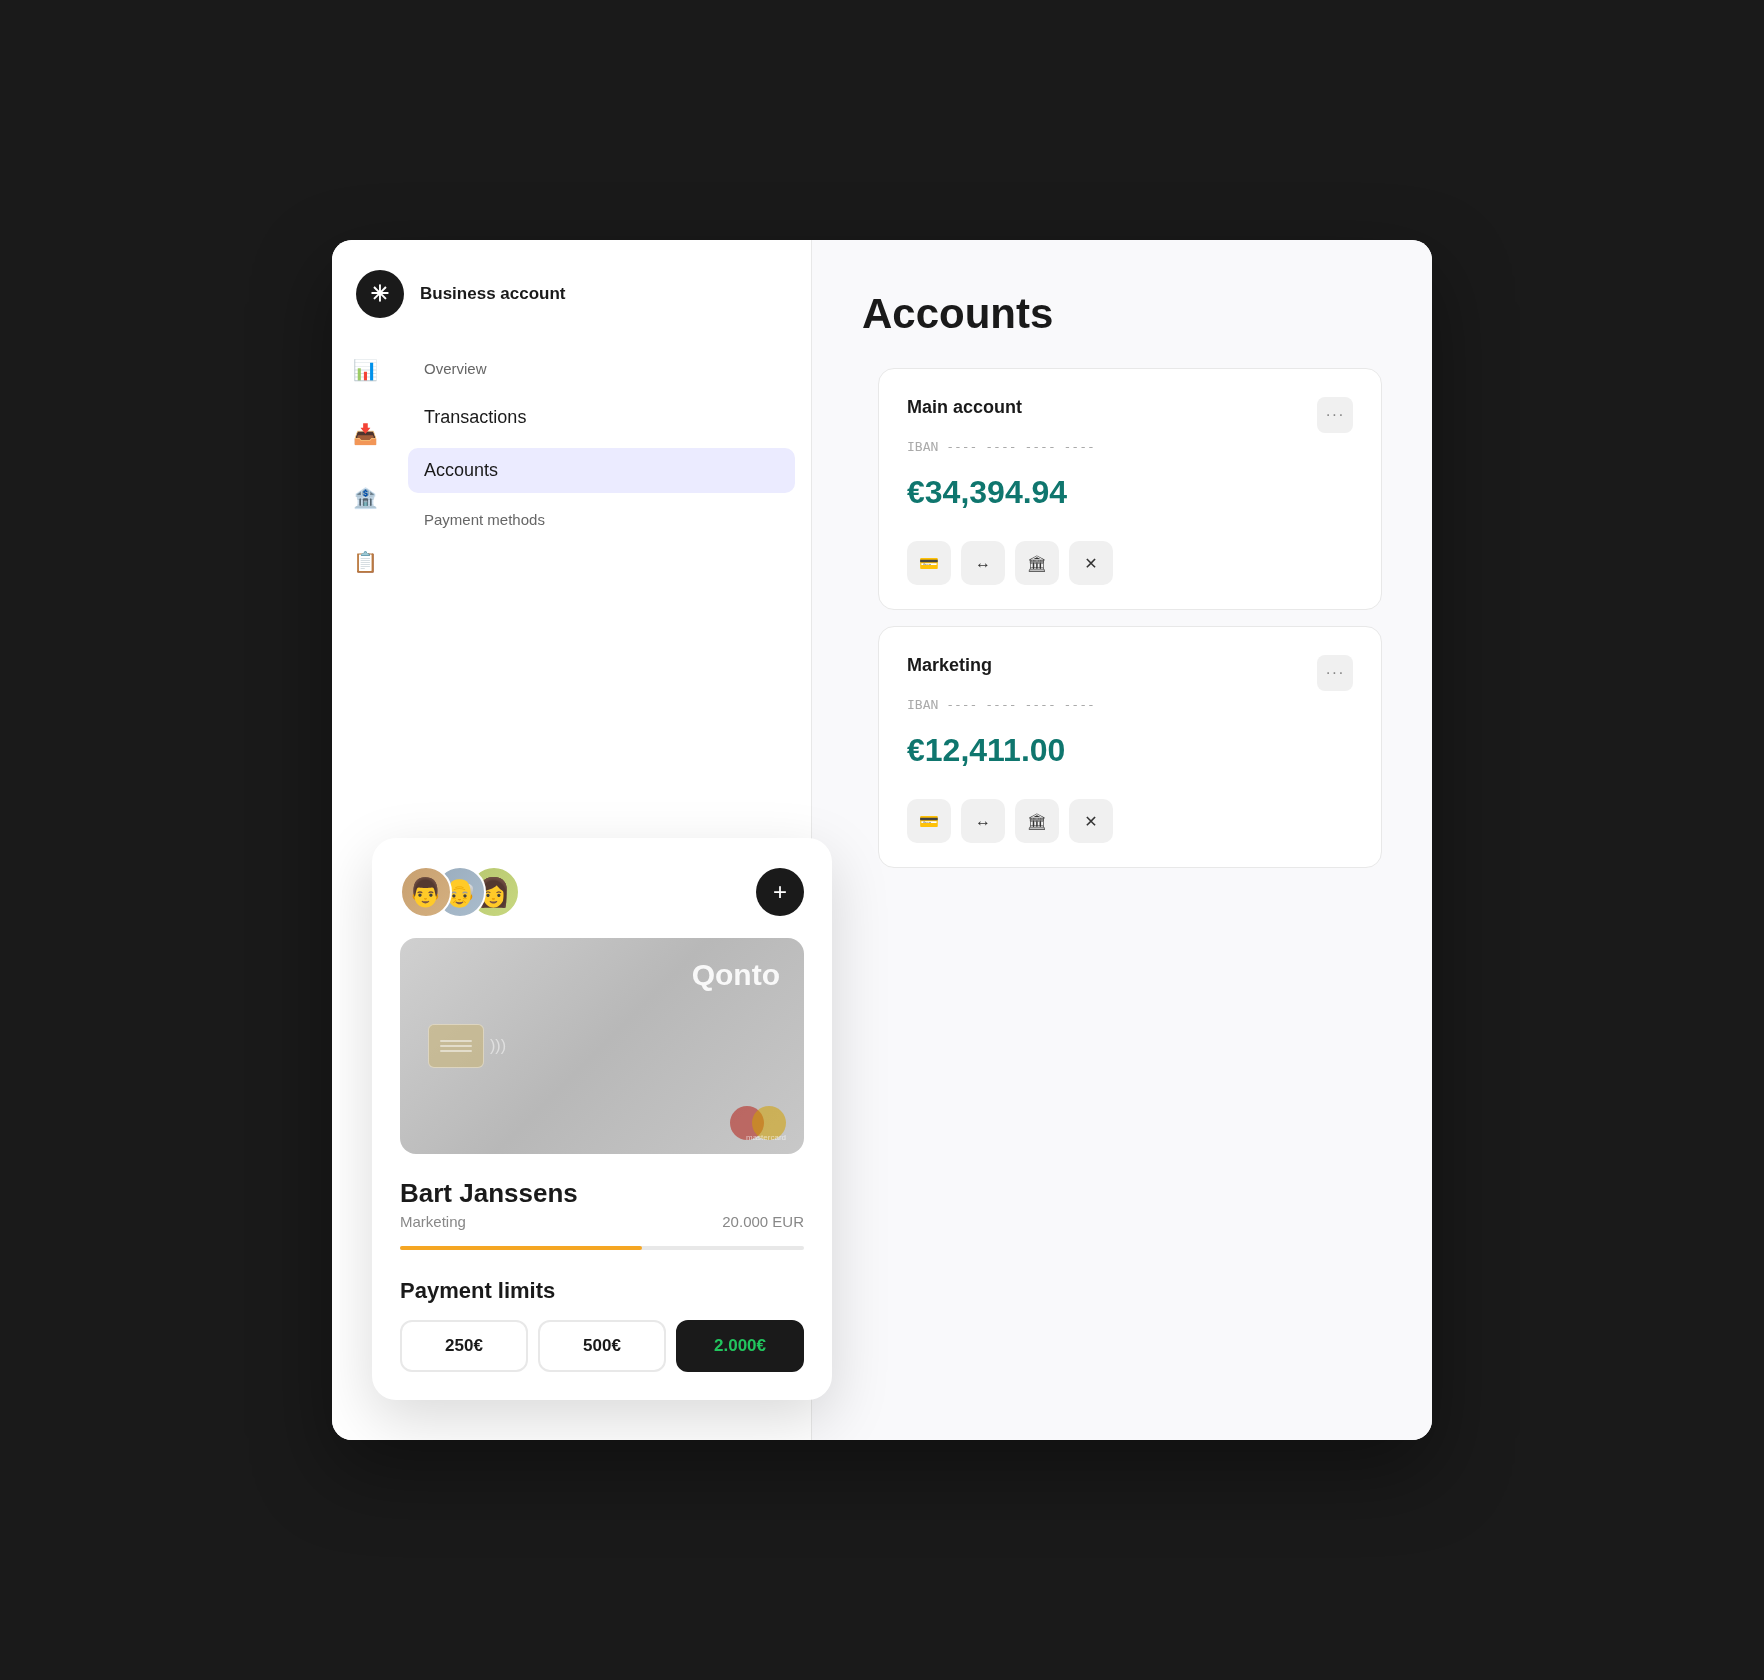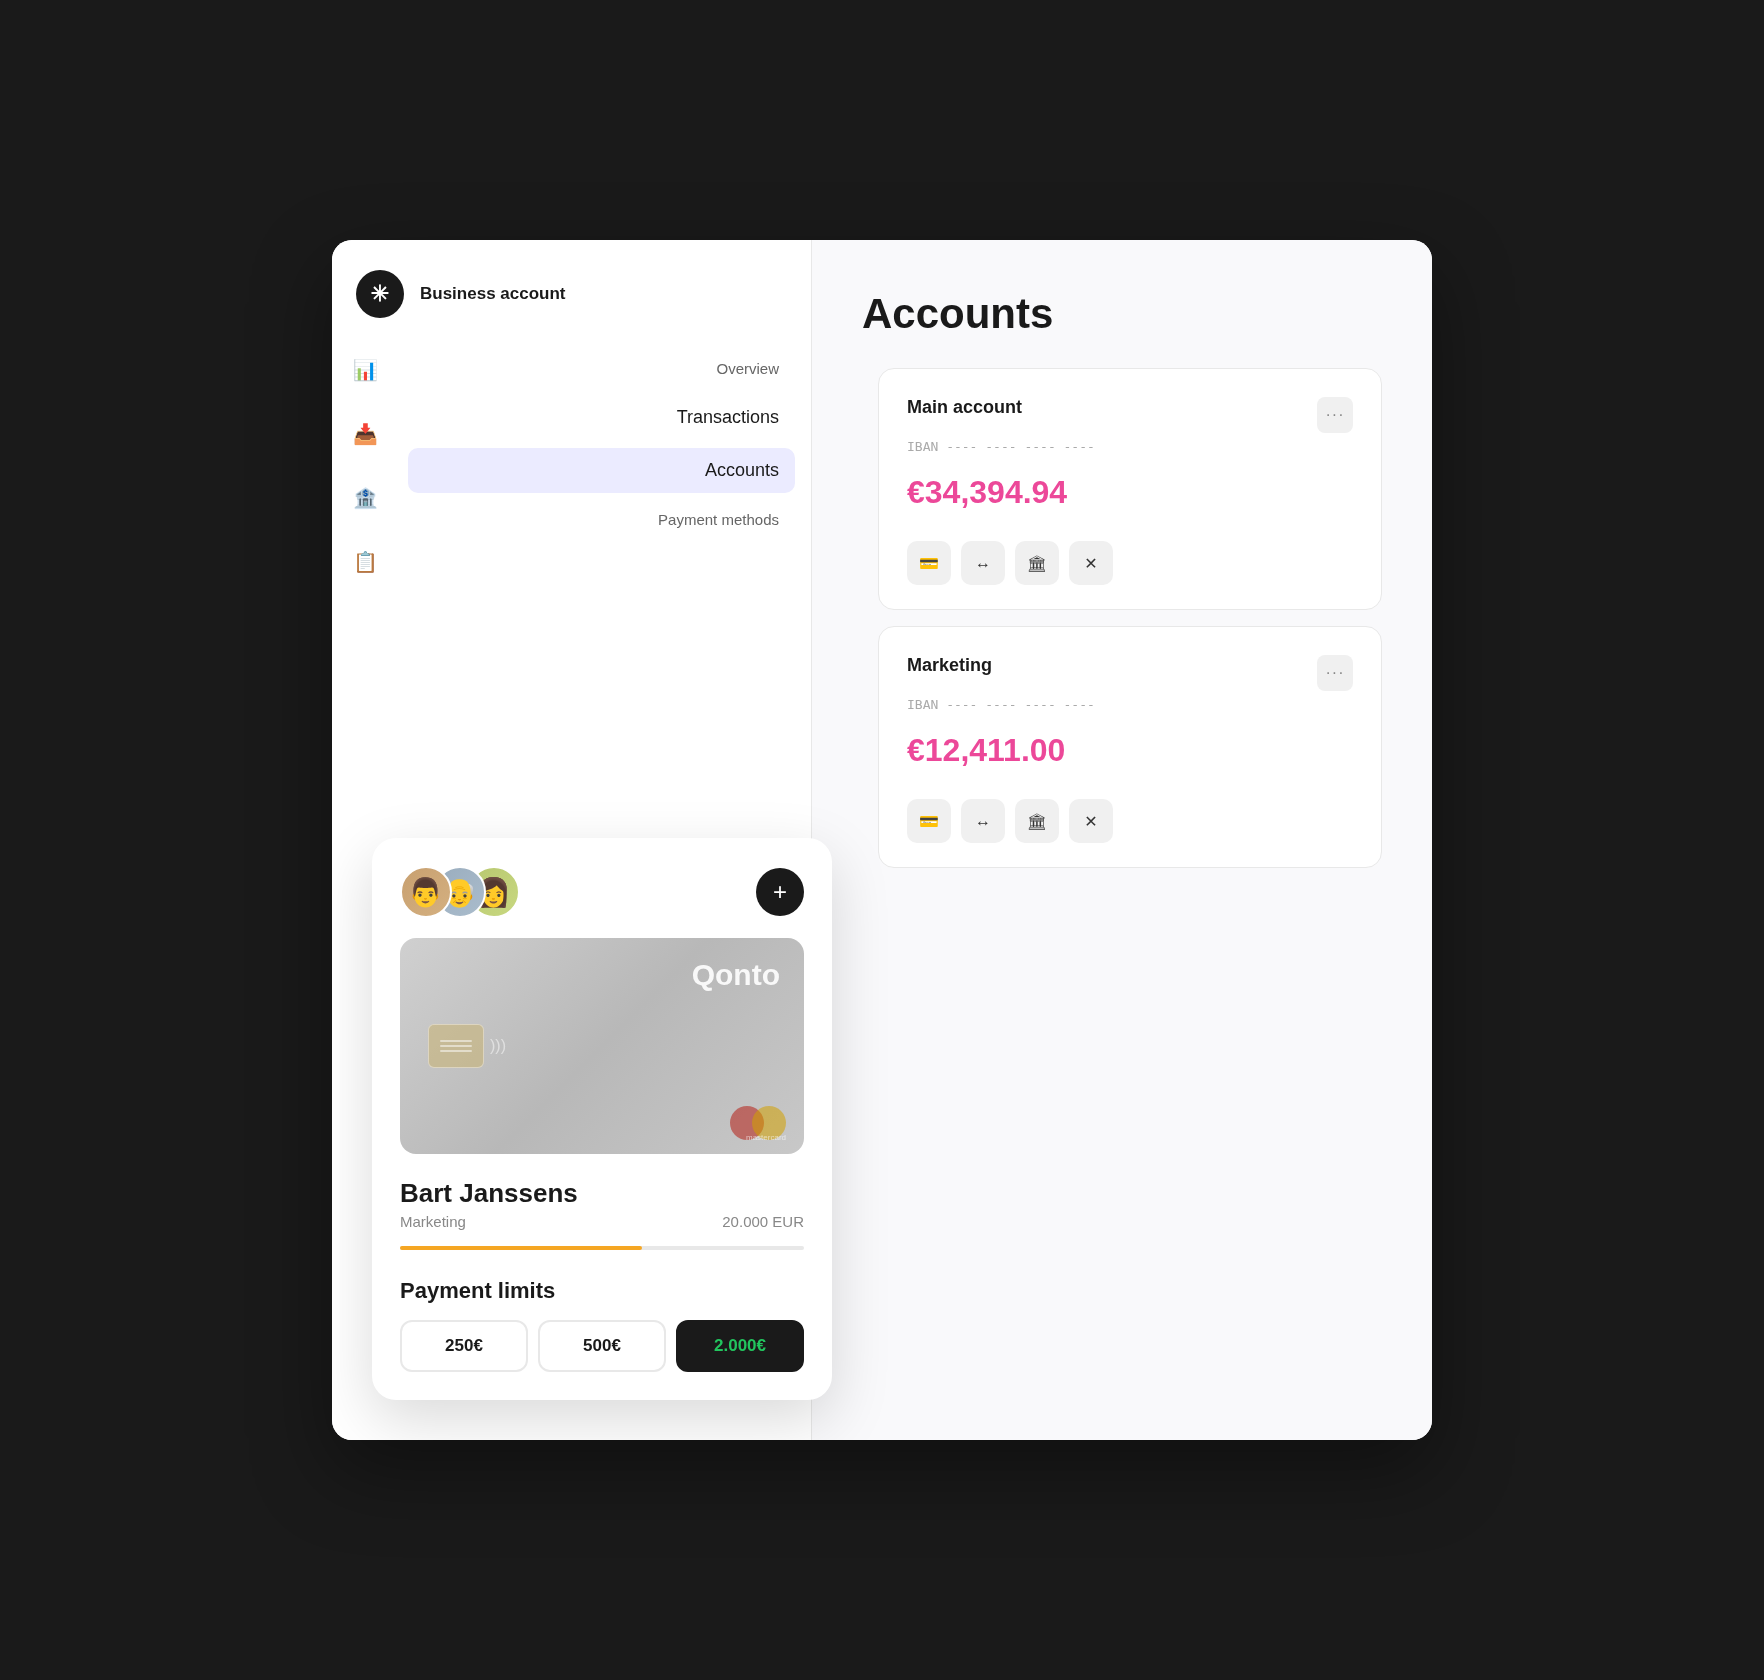--- a/index.html
+++ b/index.html
@@ -134,21 +134,21 @@
     }
     .account-iban {
       font-size: 13px;
       color: #aaa;
       margin-bottom: 20px;
       font-family: monospace;
     }
     .account-balance {
       font-size: 32px;
       font-weight: 600;
-      color: #ec4899;
+      color: #0f766e;
       margin-bottom: 30px;
     }
     .account-actions {
       display: flex;
       gap: 10px;
     }
     .action-btn {
       width: 44px;
       height: 44px;
       background: #f0f0f0;
@@ -304,21 +304,20 @@
       color: #1a1a1a;
       cursor: pointer;
     }
     .limit-option.selected {
       background: #1a1a1a;
       color: #22c55e;
       border-color: #1a1a1a;
     }
     .nav-group {
       margin-bottom: 8px;
-      text-align: right;
     }
     .nav-icon-standalone {
       padding: 14px 24px;
       display: flex;
       align-items: center;
     }
   </style>
 </head>
 <body>
 

